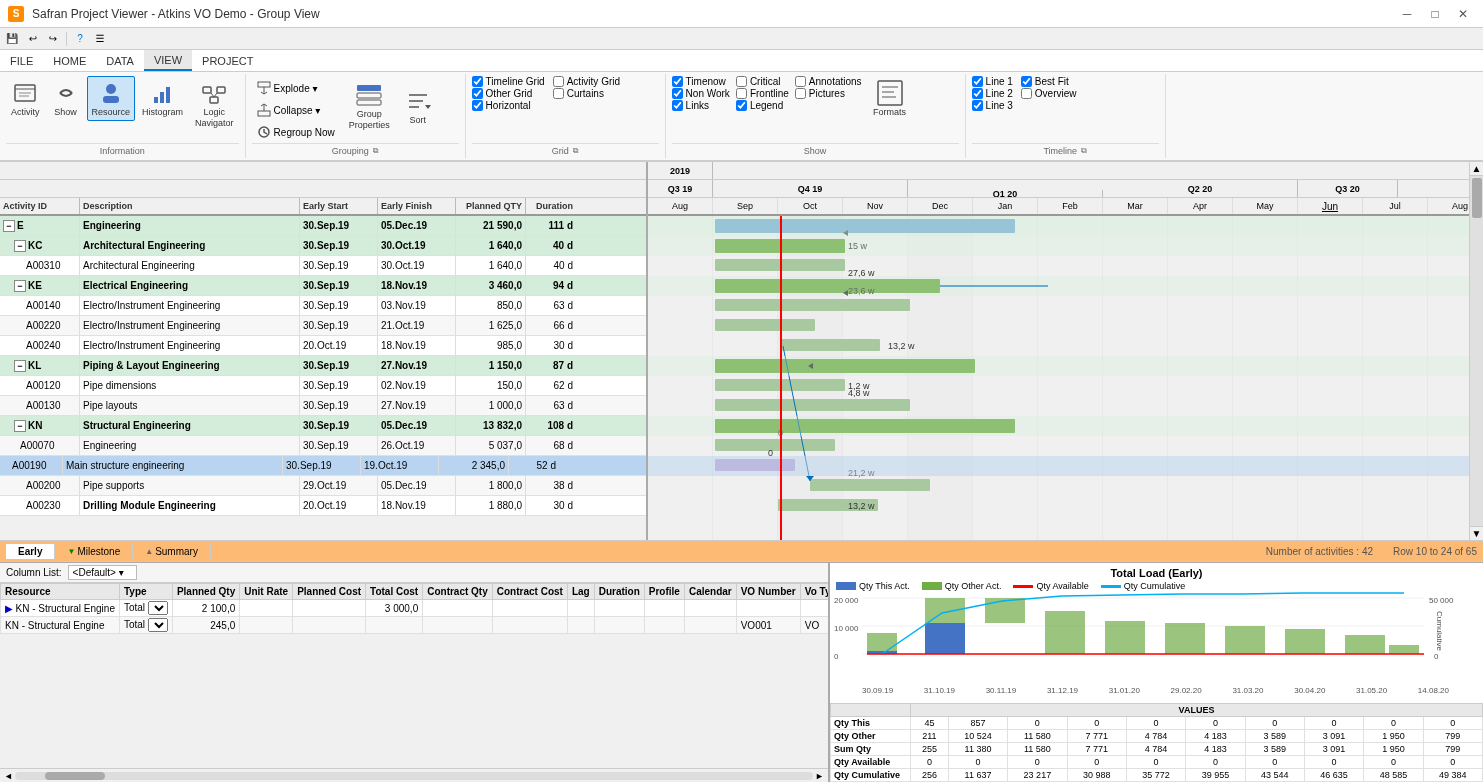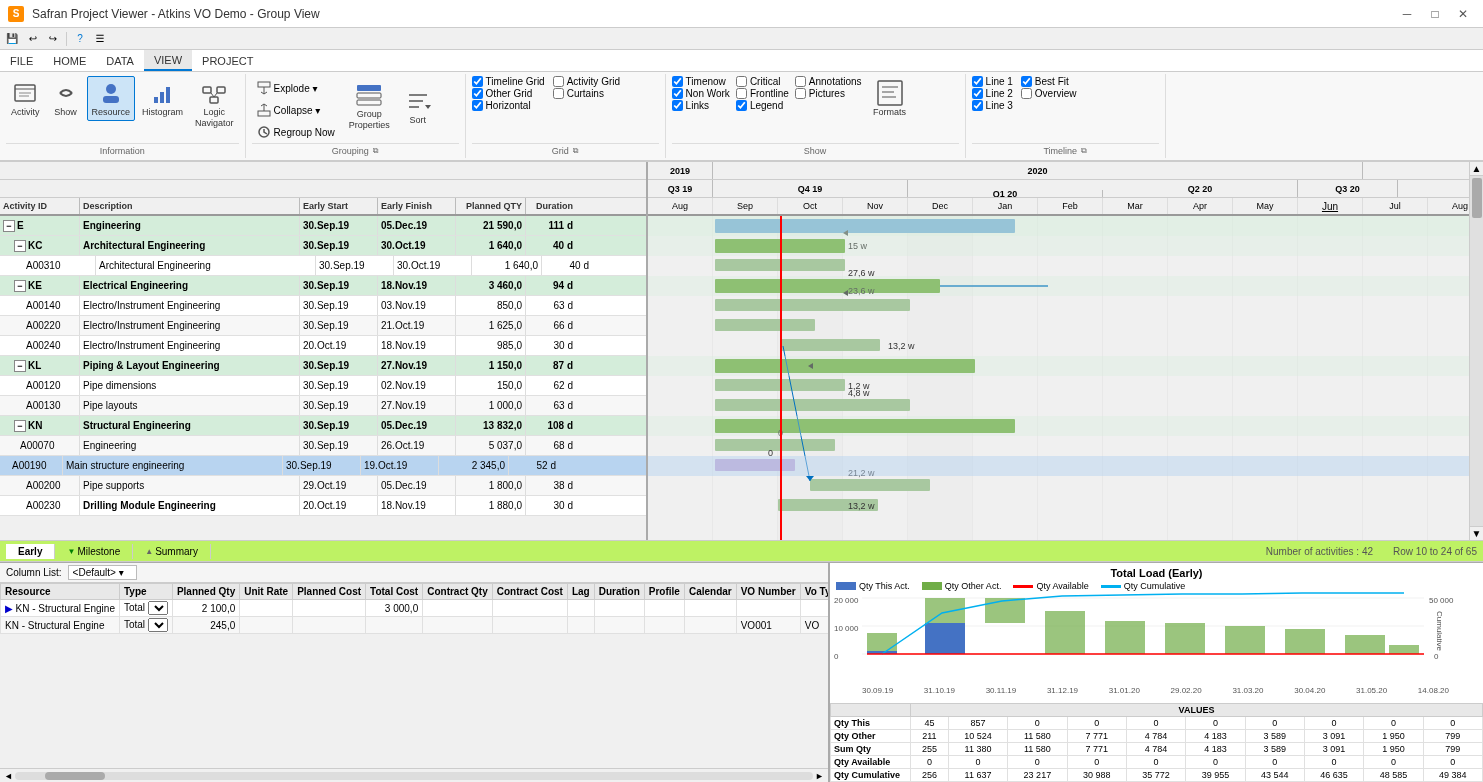--- a/index.html
+++ b/index.html
@@ -369,21 +369,21 @@
             <span>KC</span>
           </div>
           <div class="grid-cell" style="width:220px; font-weight:bold;">Architectural Engineering</div>
           <div class="grid-cell" style="width:78px;">30.Sep.19</div>
           <div class="grid-cell" style="width:78px;">30.Oct.19</div>
           <div class="grid-cell" style="width:70px; justify-content:flex-end;">1 640,0</div>
           <div class="grid-cell" style="width:50px; justify-content:flex-end; border-right:none;">40 d</div>
         </div>
 
         <div class="grid-row">
-          <div class="grid-cell" style="width:96px; padding-left:26px;">A00310</div>
+          <div class="grid-cell" style="width:80px; padding-left:26px;">A00310</div>
           <div class="grid-cell" style="width:220px;">Architectural Engineering</div>
           <div class="grid-cell" style="width:78px;">30.Sep.19</div>
           <div class="grid-cell" style="width:78px;">30.Oct.19</div>
           <div class="grid-cell" style="width:70px; justify-content:flex-end;">1 640,0</div>
           <div class="grid-cell" style="width:50px; justify-content:flex-end; border-right:none;">40 d</div>
         </div>
 
         <div class="grid-row group-row">
           <div class="grid-cell" style="width:80px; padding-left:14px;">
             <span class="expand-icon">−</span>
@@ -500,21 +500,20 @@
           <div class="grid-cell" style="width:70px; justify-content:flex-end;">1 880,0</div>
           <div class="grid-cell" style="width:50px; justify-content:flex-end; border-right:none;">30 d</div>
         </div>
       </div>
     </div>
 
     <div style="flex:1; display:flex; flex-direction:column; overflow:hidden;">
 
       <div style="background:#f0f0f0; border-bottom:1px solid #ccc; height:18px; display:flex; overflow:hidden;">
         <div style="width:65px; border-right:1px solid #bbb; font-size:9px; font-weight:bold; display:flex; align-items:center; justify-content:center;">2019</div>
-        <div style="width:650px; border-right:1px solid #bbb; font-size:9px; font-weight:bold; display:flex; align-items:center; justify-content:center;">2020</div>
       </div>
       <div style="background:#f0f0f0; border-bottom:1px solid #ccc; height:18px; display:flex; overflow:hidden;">
         <div style="width:65px; border-right:1px solid #bbb; font-size:9px; font-weight:bold; display:flex; align-items:center; justify-content:center;">Q3 19</div>
         <div style="width:195px; border-right:1px solid #bbb; font-size:9px; font-weight:bold; display:flex; align-items:center; justify-content:center;">Q4 19</div>
         <div style="width:195px; border-right:1px solid #bbb; font-size:9px; font-weight:bold; display:flex; align-items:center; justify-content:center;margin-top:10px;">Q1 20</div>
         <div style="width:195px; border-right:1px solid #bbb; font-size:9px; font-weight:bold; display:flex; align-items:center; justify-content:center;">Q2 20</div>
         <div style="width:100px; border-right:1px solid #bbb; font-size:9px; font-weight:bold; display:flex; align-items:center; justify-content:center;">Q3 20</div>
       </div>
       <div style="background:#f0f0f0; border-bottom:2px solid #999; height:18px; display:flex; overflow:hidden;">
         <div style="width:65px; border-right:1px solid #ddd; font-size:9px; display:flex; align-items:center; justify-content:center; flex-shrink:0;">Aug</div>
@@ -625,21 +624,21 @@
 
     <div style="width:14px; border-left:1px solid #ccc; background:#f0f0f0; display:flex; flex-direction:column;">
       <div style="height:14px; display:flex; align-items:center; justify-content:center; font-size:10px; cursor:pointer; border-bottom:1px solid #ccc;">▲</div>
       <div style="flex:1; position:relative; background:#e0e0e0;">
         <div style="width:10px; height:40px; background:#aaa; border-radius:2px; margin:2px auto;"></div>
       </div>
       <div style="height:14px; display:flex; align-items:center; justify-content:center; font-size:10px; cursor:pointer; border-top:1px solid #ccc;">▼</div>
     </div>
   </div>
 
-  <div style="background:#bef264; border-top:1px solid #ccc; border-bottom:1px solid #ccc; height:22px; display:flex; align-items:center; padding:0 6px;">
+  <div style="background:#fdba74; border-top:1px solid #ccc; border-bottom:1px solid #ccc; height:22px; display:flex; align-items:center; padding:0 6px;">
 
     <div style="display:flex; gap:0;">
       <div class="activity-tab active">Early</div>
       <div class="activity-tab" style="display:flex; align-items:center; gap:2px;">
         <span style="color:green; font-size:8px;">▼</span>
         Milestone
       </div>
       <div class="activity-tab" style="display:flex; align-items:center; gap:2px;">
         <span style="color:#666; font-size:8px;">▲</span>
         Summary

